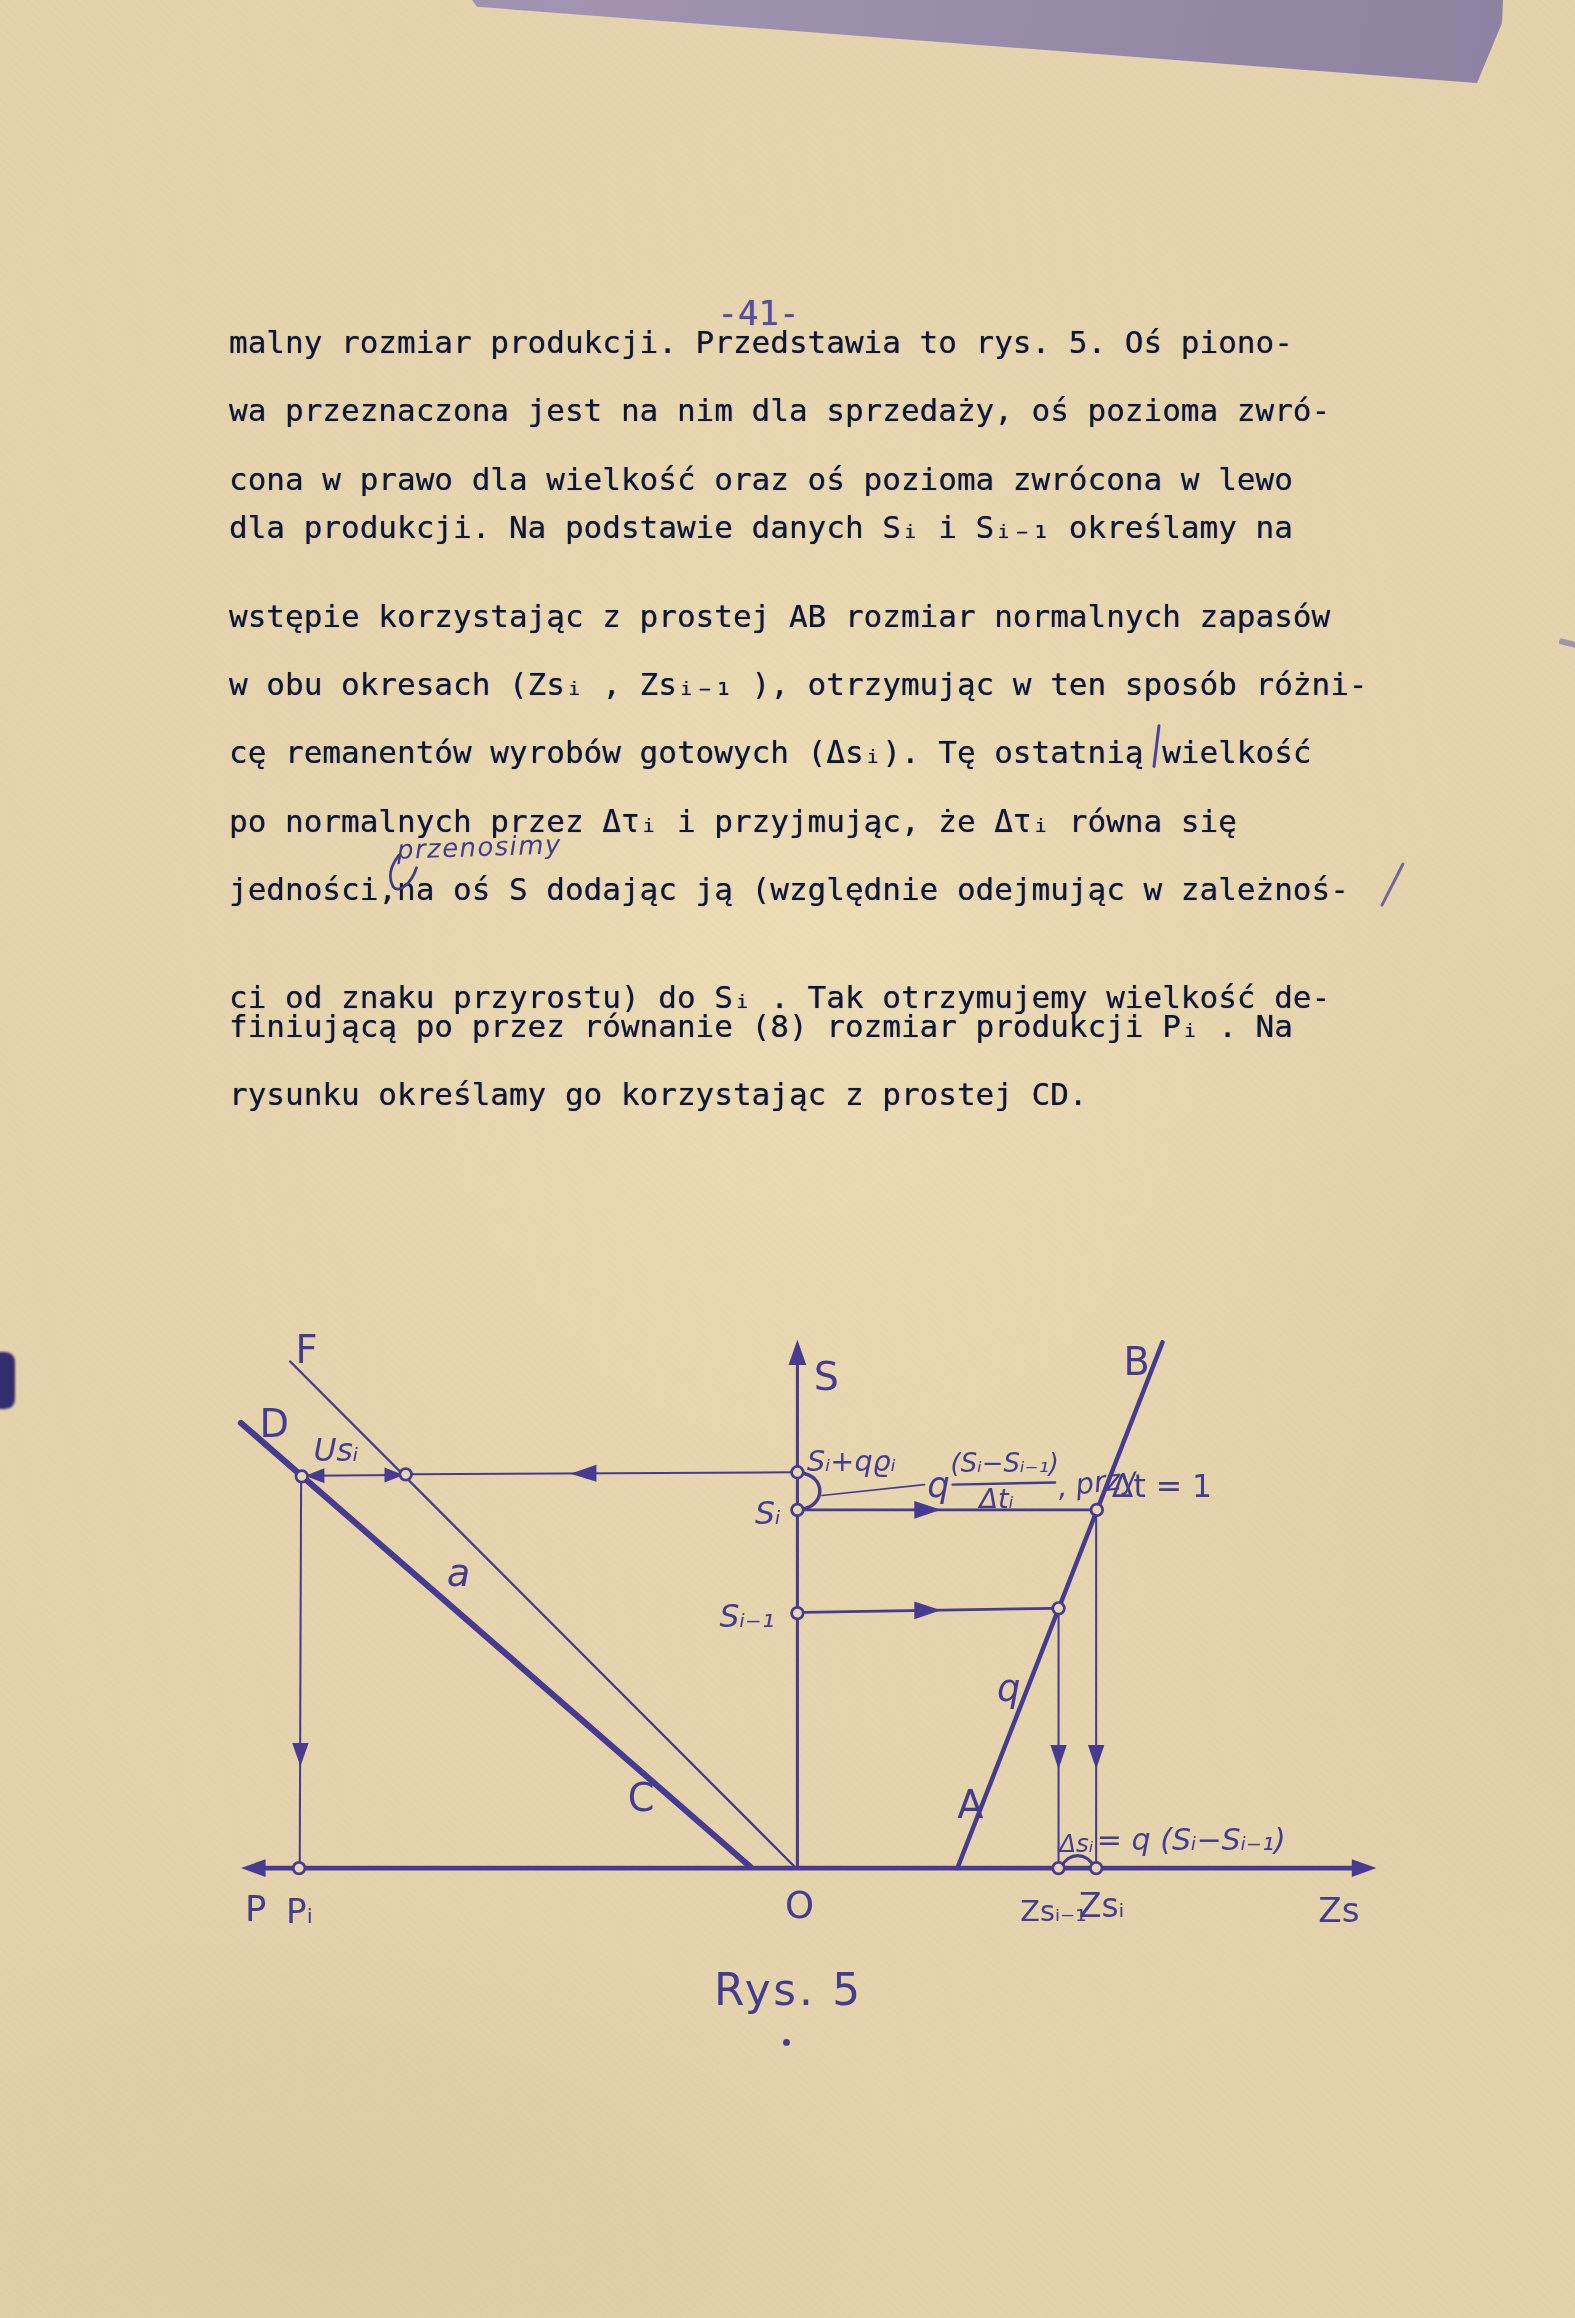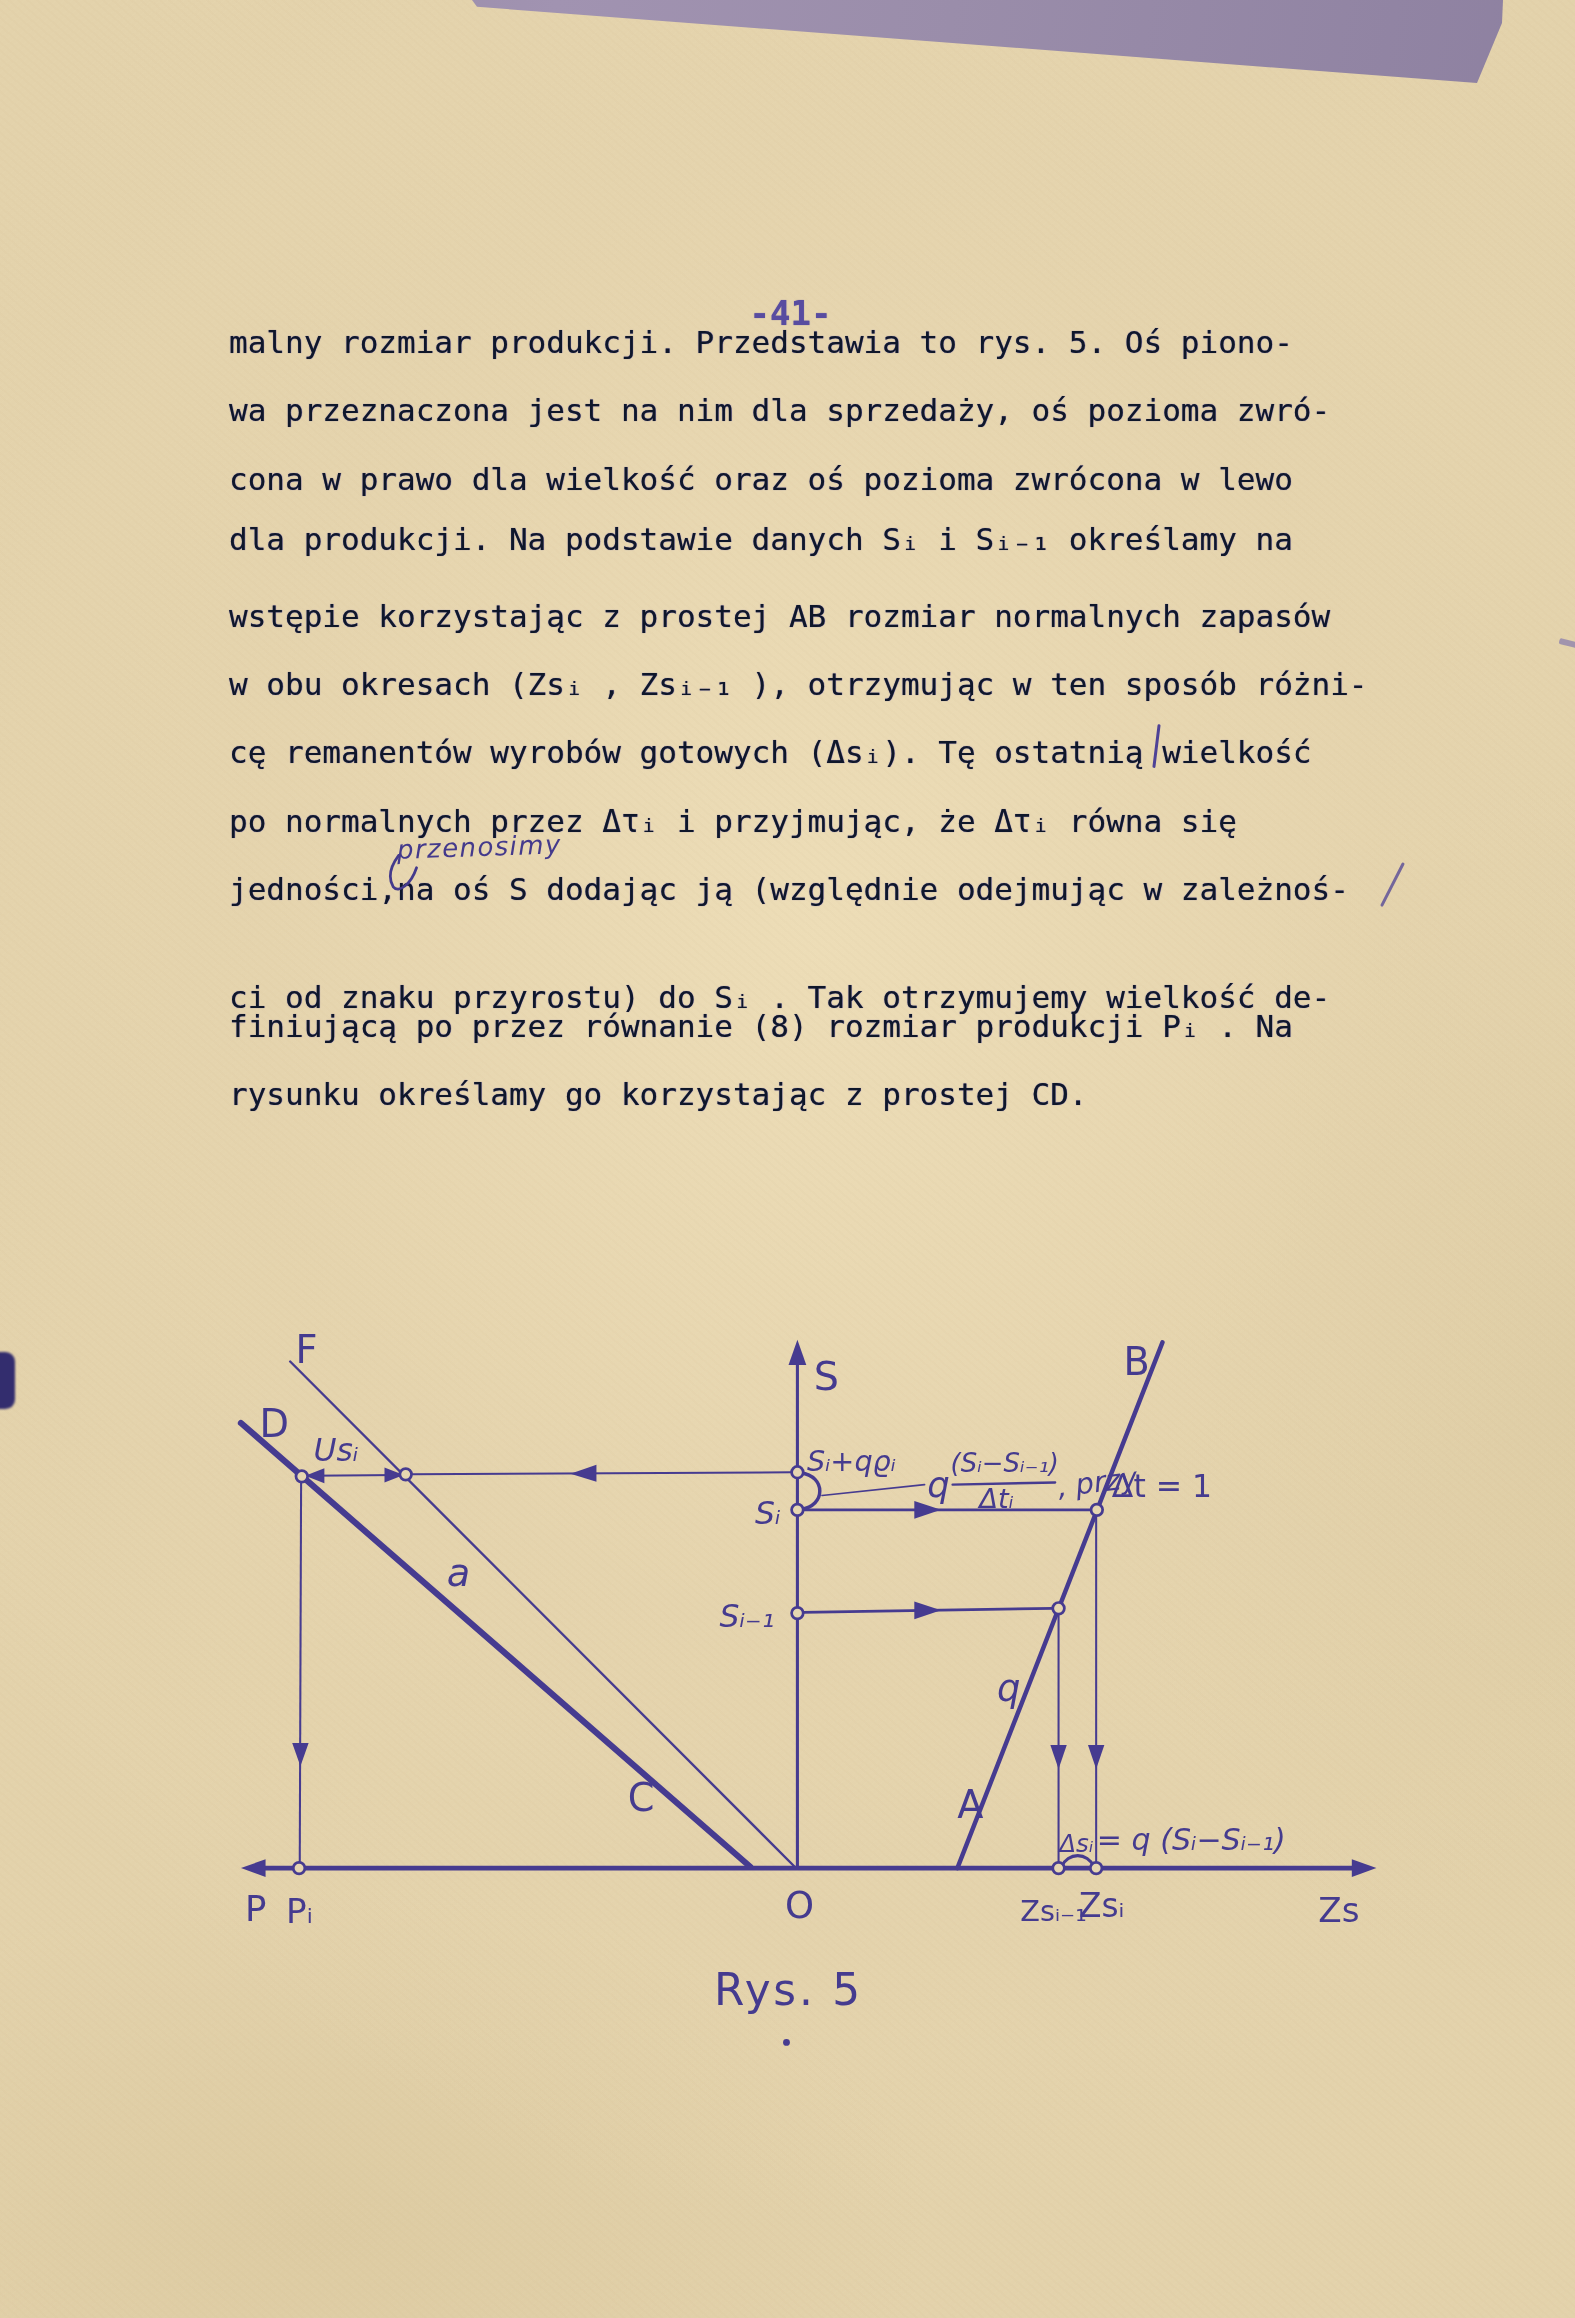--- a/index.html
+++ b/index.html
@@ -15,22 +15,22 @@
   .grain{position:absolute;inset:0;pointer-events:none;opacity:.35;
     background-image:
       repeating-linear-gradient(41deg, rgba(190,168,126,.12) 0 2.1px, rgba(0,0,0,0) 2.1px 6.2px),
       repeating-linear-gradient(-37deg, rgba(250,240,210,.10) 0 1.4px, rgba(0,0,0,0) 1.4px 4.8px);
   }
   
   .topband{position:absolute;left:0;top:0;width:1575px;height:89px;
     background:linear-gradient(100deg,#90849f 0%,#a193b1 35%,#9a8daa 60%,#8d80a0 100%);
     clip-path:polygon(472px 0px, 1503px 0px, 1502px 23px, 1477px 83px, 477px 6.8px);
     }
-  .pageno{position:absolute;left:736px;top:293px;width:109px;text-align:center;
-    font-family:"DejaVu Sans Mono",monospace;font-size:34px;font-weight:bold;color:#584ca0;
+  .pageno{position:absolute;left:704px;top:293px;width:109px;text-align:center;
+    font-family:"DejaVu Sans Mono",monospace;font-size:34px;font-weight:normal;color:#584ca0;
     text-shadow:0 0 1px rgba(88,76,160,.85);}
   .typed{position:absolute;left:229px;white-space:pre;
     font-family:"DejaVu Sans Mono",monospace;font-size:31px;line-height:1;color:#0f172a;
     text-shadow:0 0 1px rgba(88,76,160,.8), 0.4px 0.4px 0 rgba(88,76,160,.35);}
   .hand{position:absolute;color:#443a8c;font-family:"DejaVu Sans",sans-serif;font-style:italic;}
   .insert-word{left:397px;top:832px;font-size:26px;transform:rotate(-2deg);letter-spacing:1.4px;}
   .ink-stroke{position:absolute;background:#4e4296;border-radius:1.4px;}
   .mark-l7{left:1155px;top:724px;width:2.7px;height:44px;transform:rotate(7deg);}
   .mark-margin{left:1391px;top:860px;width:2.7px;height:49px;transform:rotate(27deg);opacity:.75;}
   .edge-blob{position:absolute;left:-5.5px;top:1352px;width:20.5px;height:57px;background:#332d6e;
@@ -47,21 +47,21 @@
 <div class="grain"></div>
 <div class="topband"></div>
 <div class="edge-blob"></div>
 <div class="edge-tick"></div>
 
 <div class="pageno">-41-</div>
 
 <div class="typed" style="top:327px">malny rozmiar produkcji. Przedstawia to rys. 5. Oś piono-</div>
 <div class="typed" style="top:395px">wa przeznaczona jest na nim dla sprzedaży, oś pozioma zwró-</div>
 <div class="typed" style="top:464px">cona w prawo dla wielkość oraz oś pozioma zwrócona w lewo</div>
-<div class="typed" style="top:524px">dla produkcji. Na podstawie danych Sᵢ i Sᵢ₋₁ określamy na</div>
+<div class="typed" style="top:512px">dla produkcji. Na podstawie danych Sᵢ i Sᵢ₋₁ określamy na</div>
 <div class="typed" style="top:601px">wstępie korzystając z prostej AB rozmiar normalnych zapasów</div>
 <div class="typed" style="top:669px">w obu okresach (Zsᵢ , Zsᵢ₋₁ ), otrzymując w ten sposób różni-</div>
 <div class="typed" style="top:737px">cę remanentów wyrobów gotowych (Δsᵢ). Tę ostatnią wielkość</div>
 <div class="typed" style="top:806px">po normalnych przez Δτᵢ i przyjmując, że Δτᵢ równa się</div>
 <div class="typed" style="top:874px">jedności,na oś S dodając ją (względnie odejmując w zależnoś-</div>
 <div class="typed" style="top:982px">ci od znaku przyrostu) do Sᵢ . Tak otrzymujemy wielkość de-</div>
 <div class="typed" style="top:1011px">finiującą po przez równanie (8) rozmiar produkcji Pᵢ . Na</div>
 <div class="typed" style="top:1079px">rysunku określamy go korzystając z prostej CD.</div>
 
 <div class="hand insert-word">przenosimy</div>

